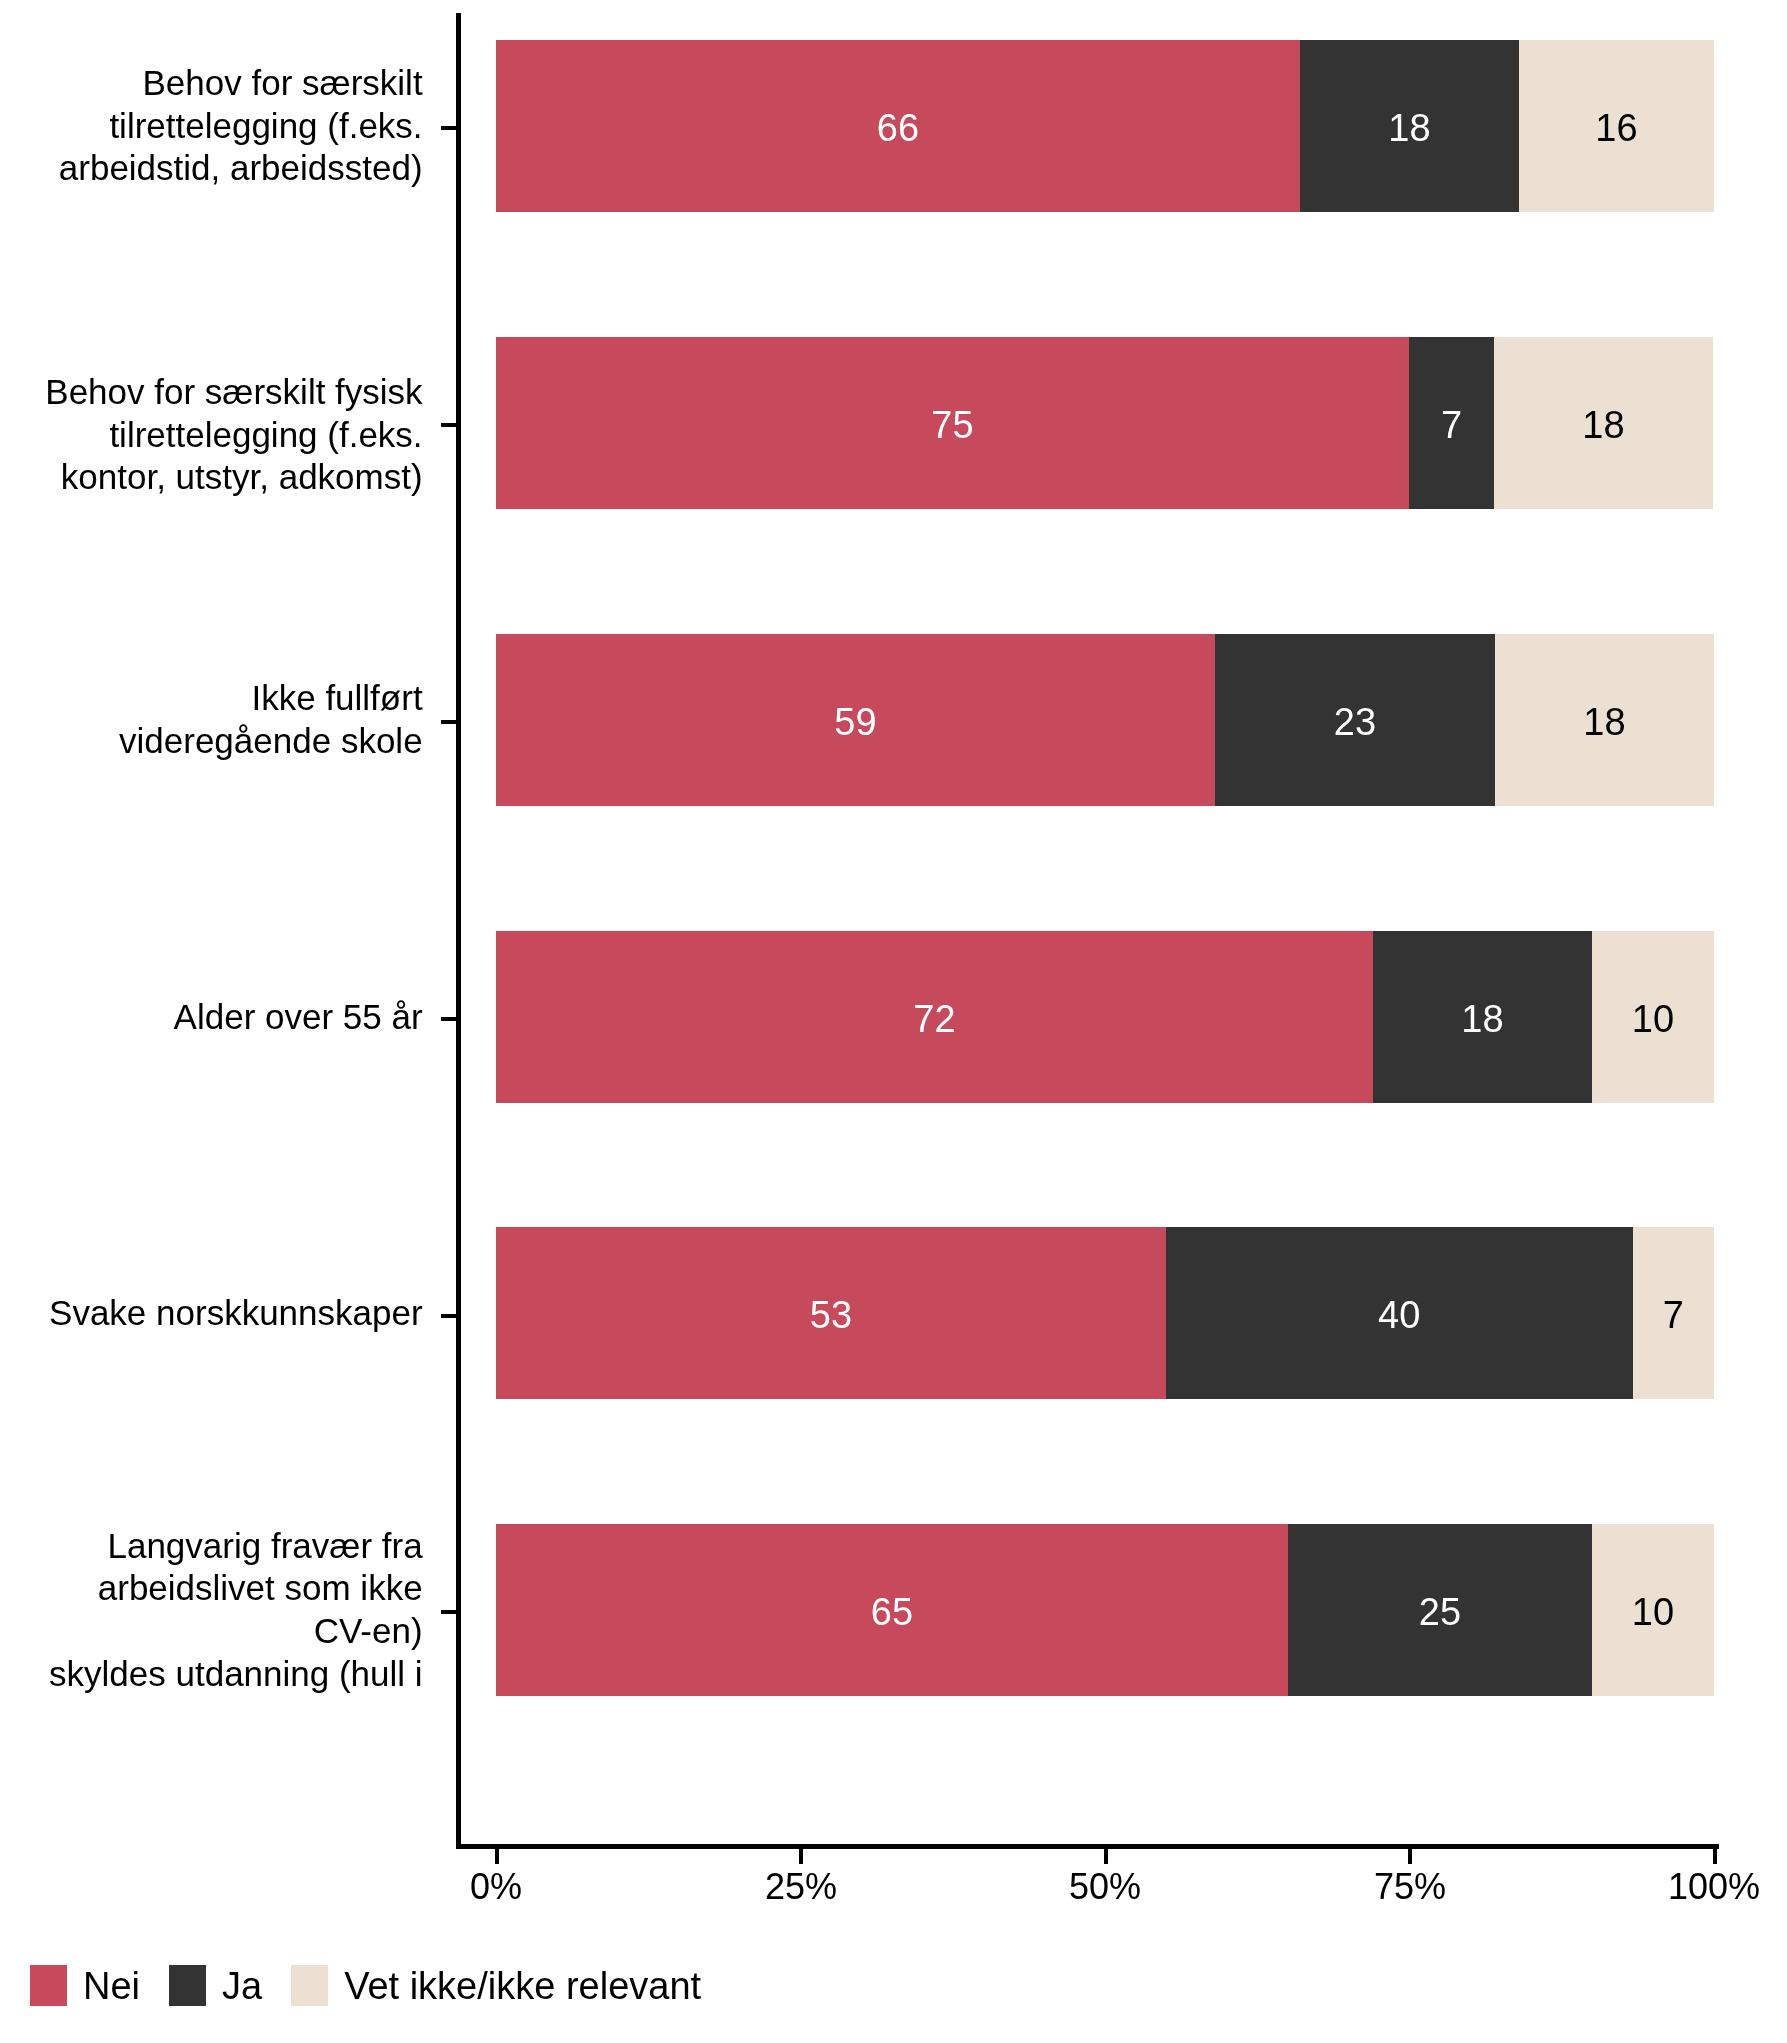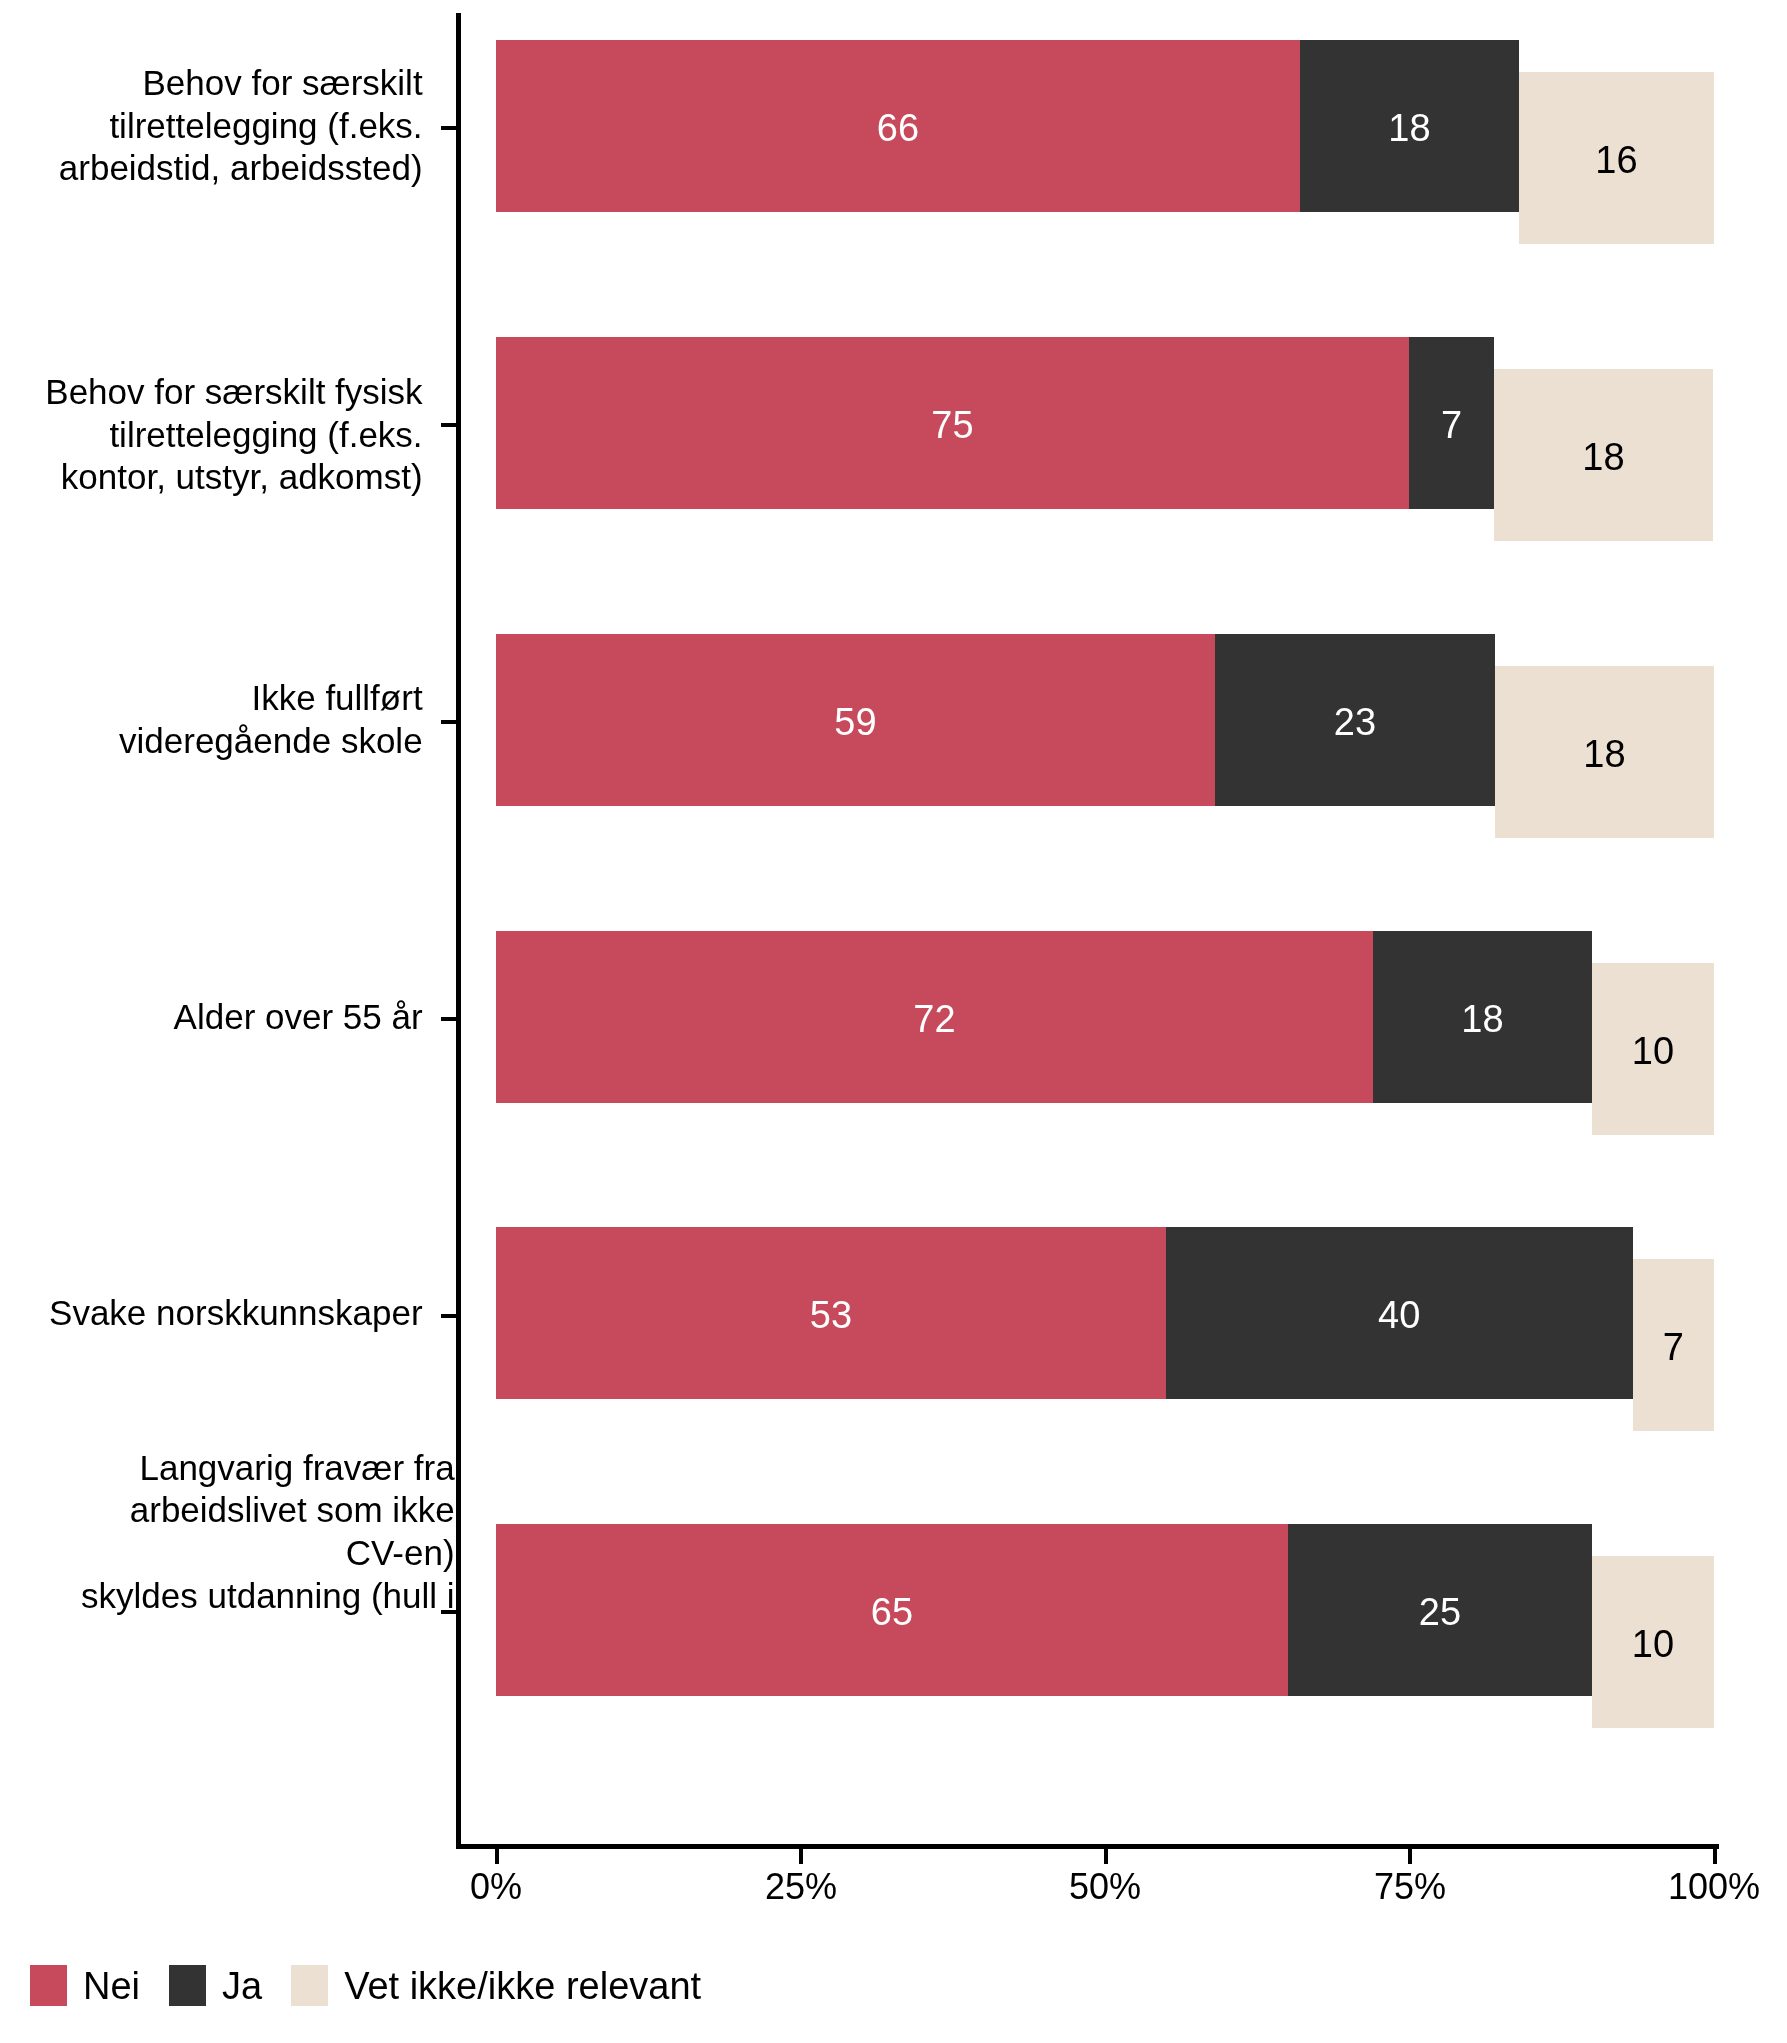--- a/index.html
+++ b/index.html
@@ -96,21 +96,21 @@
   }
   .seg-label {
     font-size: 38px;
     line-height: 1;
     position: relative;
     top: 1.6px;
     white-space: nowrap;
   }
   .seg-nei   { background: #C74A5C; }
   .seg-ja    { background: #333333; }
-  .seg-vet   { background: #EBE0D2; margin-top: 32px; }
+  .seg-vet   { background: #EBE0D2; }
   .lbl-light { color: #FFFFFF; }
   .lbl-dark  { color: #000000; }
 
   
   .legend {
     position: absolute;
     left: 30px;
     top: 1965px;
     display: flex;
     flex-direction: row;
@@ -191,21 +191,21 @@
       <div class="cat-label-wrap" style="top: 931px; height: 172px;">
         <div style="padding-right: 14.4px;">
           <span>Alder over 55 år</span>
         </div>
       </div>
       <div class="cat-label-wrap" style="top: 1227px; height: 172px;">
         <div style="padding-right: 14.4px;">
           <span>Svake norskkunnskaper</span>
         </div>
       </div>
-      <div class="cat-label-wrap" style="top: 1446px; height: 172px; padding-left: 32px;">
+      <div class="cat-label-wrap" style="top: 1524px; height: 172px;">
         <div style="padding-right: 14.4px;">
           <span>Langvarig fravær fra</span>
           <span>arbeidslivet som ikke</span>
           <span>CV-en)</span>
           <span>skyldes utdanning (hull i</span>
         </div>
       </div>
     </div>
 
   <div id="bars">

